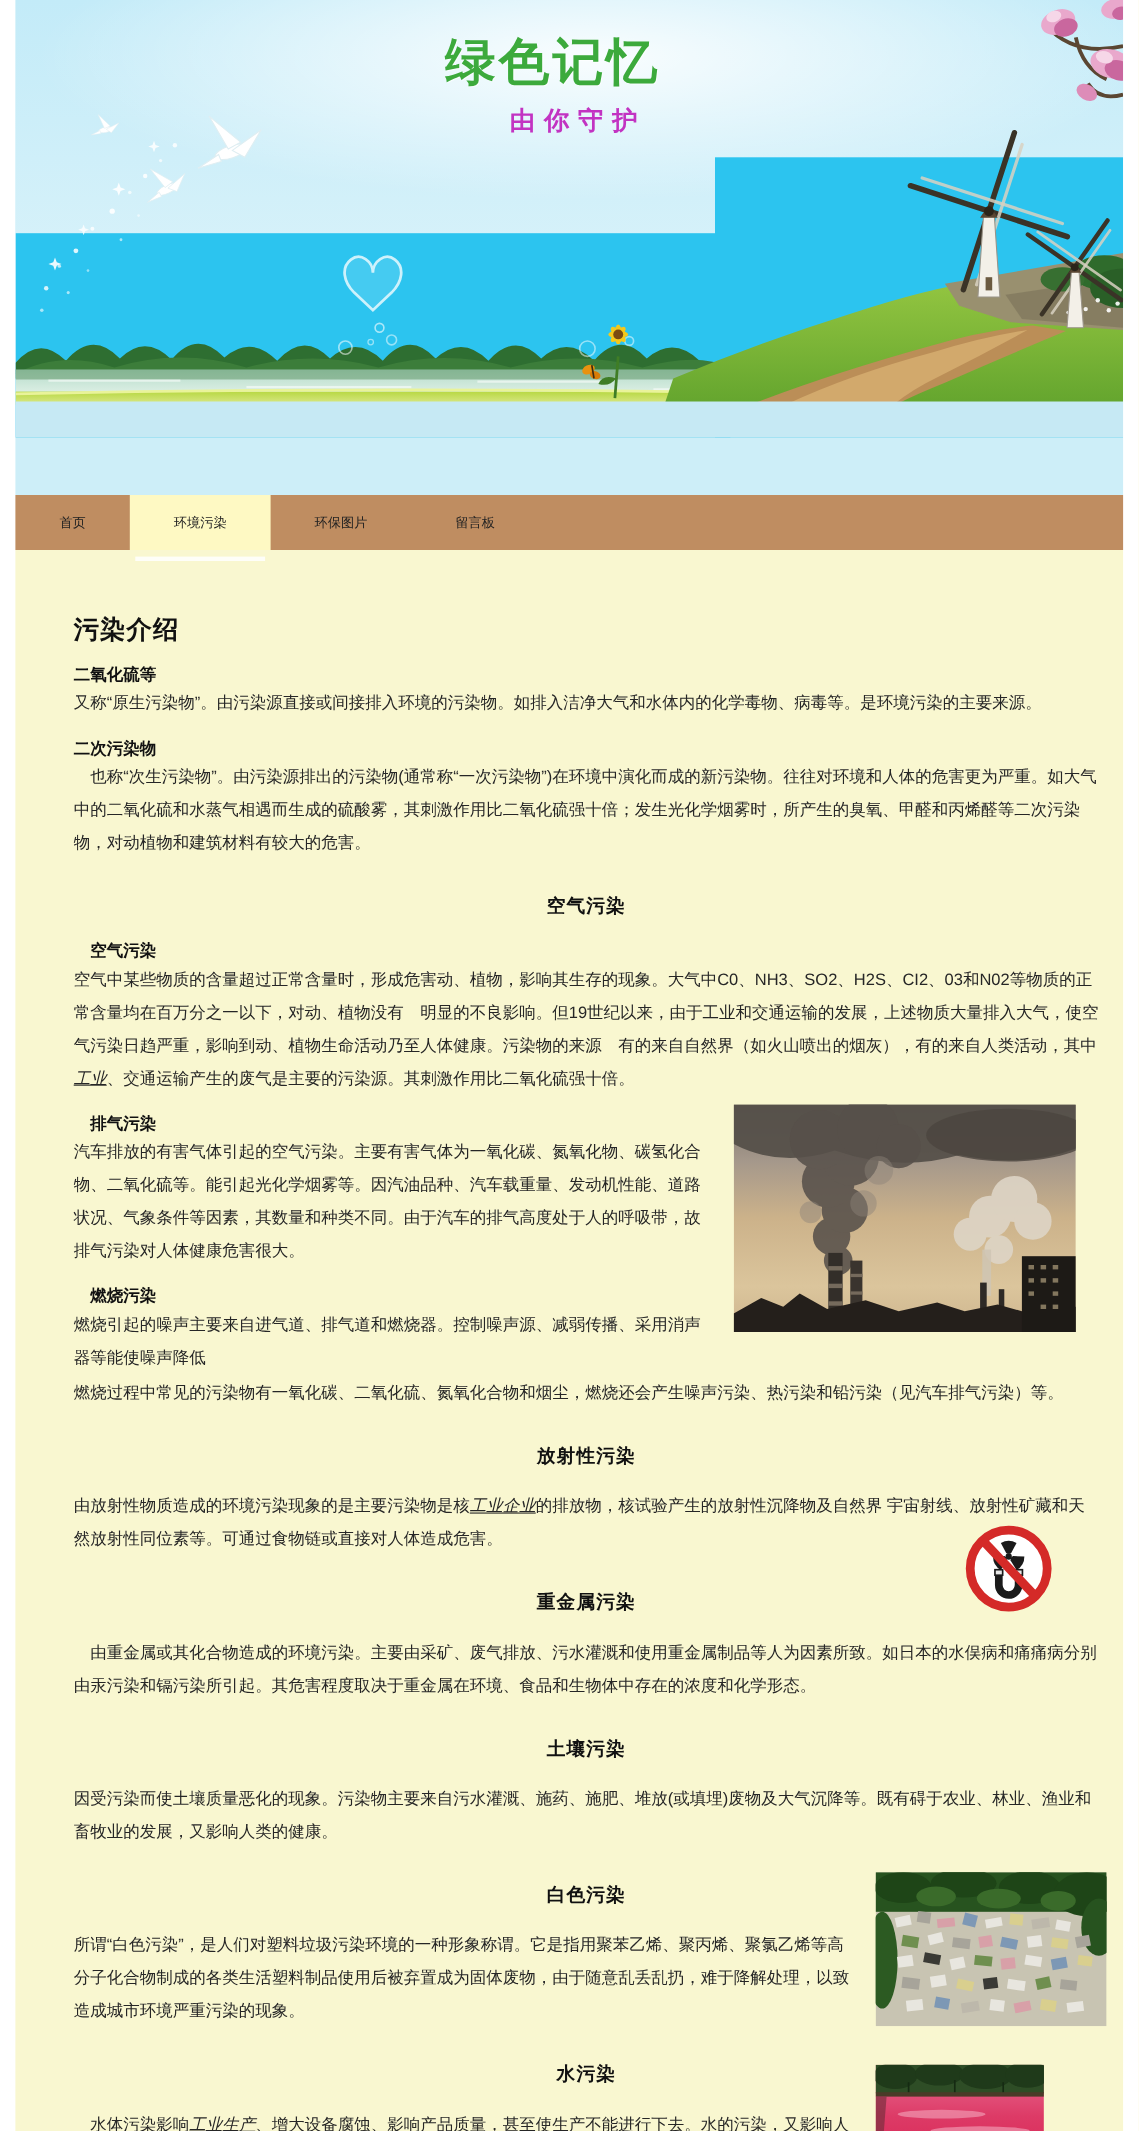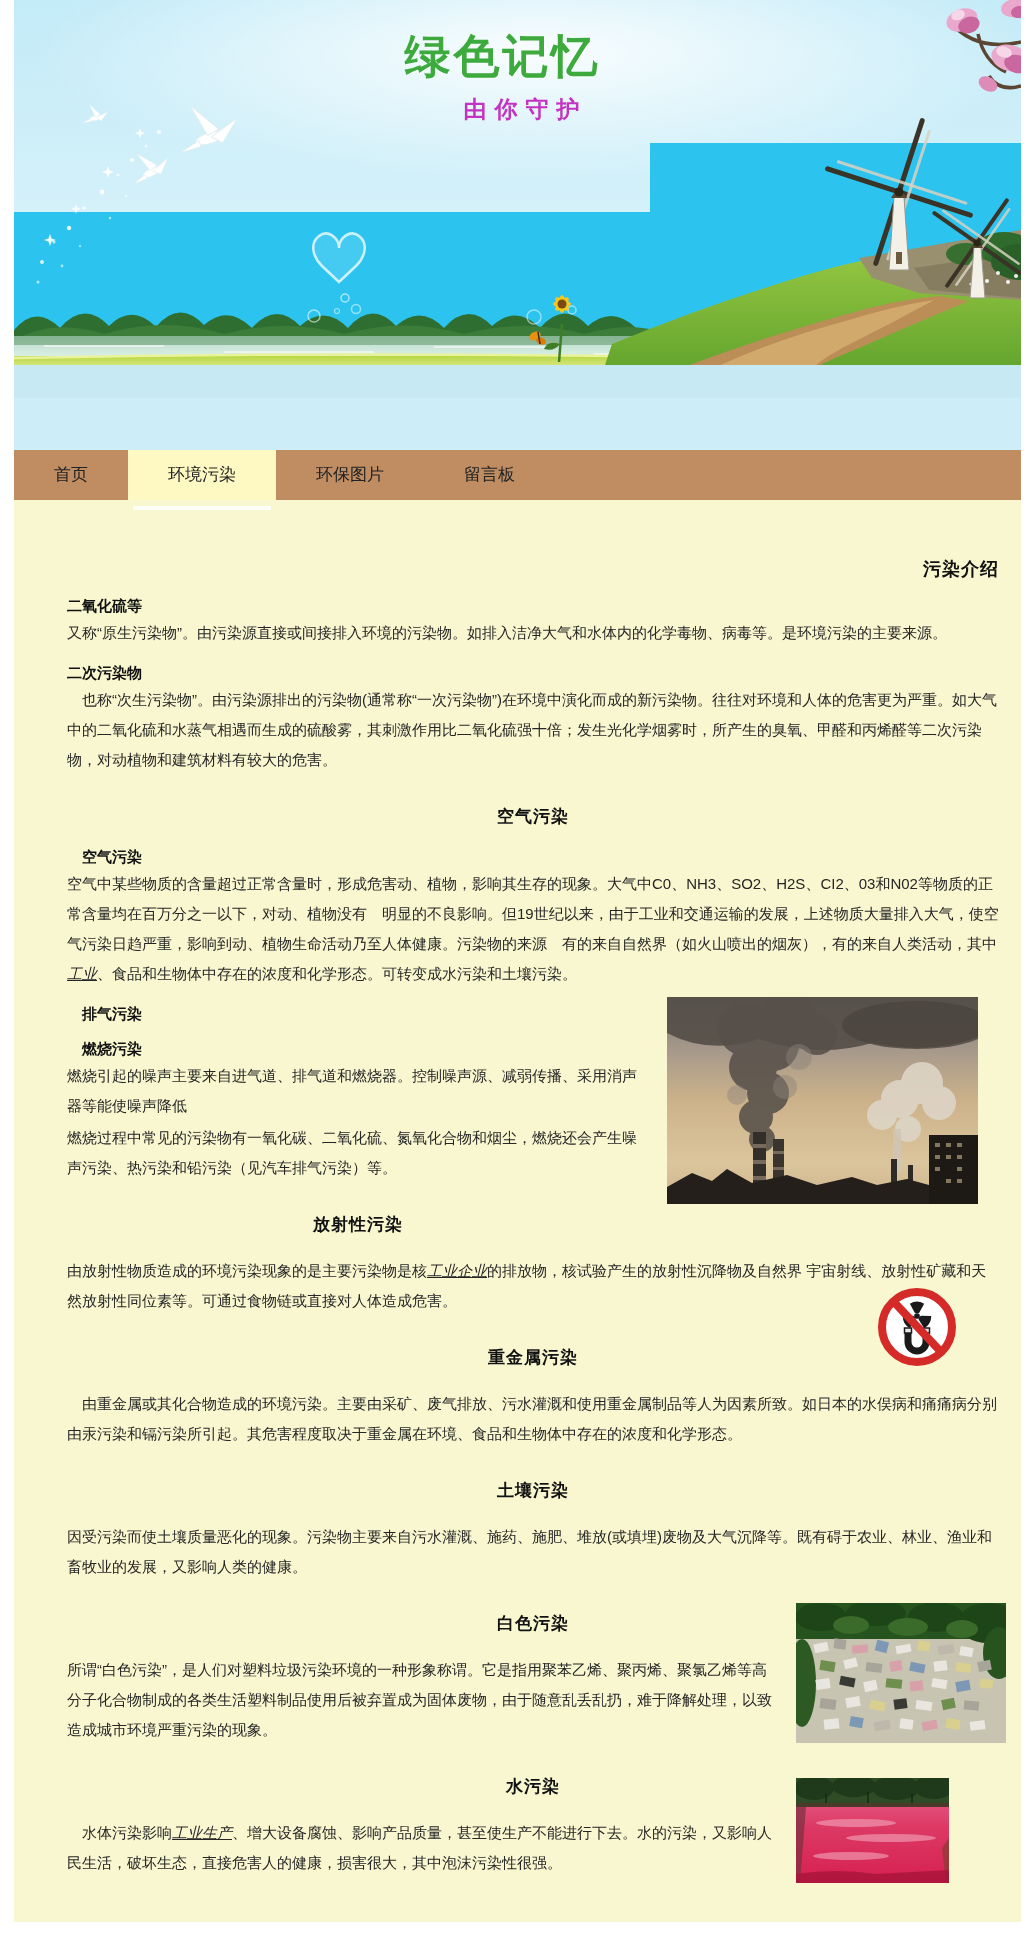--- a/index.html
+++ b/index.html
@@ -10,29 +10,29 @@
   .site-header{position:relative;height:450px;overflow:hidden;background:#cdeef8;}
   .site-header svg{display:block;}
   .site-title{position:absolute;left:0;right:30px;top:26px;text-align:center;
     font-size:46px;font-weight:bold;color:#3caa3c;letter-spacing:3px;
     text-shadow:1px 1px 0 rgba(255,255,255,.6);}
   .site-subtitle{position:absolute;left:0;right:30px;top:94px;text-align:center;
     font-size:23px;font-weight:bold;color:#c233c2;letter-spacing:8px;padding-left:46px;}
 
   
   .navbar{display:flex;height:50px;background:#bf8d61;}
-  .nav-item{padding:0 40px;line-height:50px;font-size:17px;color:#222;
+  .nav-item{padding:0 40px;line-height:50px;font-size:12px;color:#222;
     cursor:pointer;position:relative;white-space:nowrap;}
   .nav-item.active{background:#fef9c3;}
   .nav-item.active::after{content:"";position:absolute;left:5px;right:5px;top:56px;
     height:4px;background:rgba(255,255,255,.85);z-index:3;}
 
   
   .content{background:#f9f7d0;padding:1px 22px 42px 53px;font-size:15px;color:#262626;}
-  .page-heading{text-align:right;font-size:18px;font-weight:bold;margin:56px 0 6px;letter-spacing:1px;color:#111;}
+  .page-heading{text-align:left;font-size:23px;font-weight:bold;margin:56px 0 6px;letter-spacing:1px;color:#111;}
   .sec-heading{text-align:center;font-size:17px;font-weight:bold;margin:30px 0 20px;letter-spacing:1px;color:#111;}
   .para-head{font-size:15px;font-weight:bold;margin:16px 0 2px;color:#111;}
   .para-head.indent{padding-left:15px;}
   .content p{margin:2px 0;line-height:30px;}
   p.indent{text-indent:15px;}
   .u{text-decoration:underline;font-style:italic;}
 
   .img-smoke{float:right;width:311px;height:207px;margin:6px 21px 10px 18px;}
   .img-garbage{float:right;width:210px;height:140px;margin:-52px -7px 6px 16px;}
   .img-water{float:right;width:153px;height:105px;margin:-40px 50px 6px 16px;}
@@ -242,21 +242,21 @@
 
     <h3 class="para-head">二氧化硫等</h3>
     <p>又称“原生污染物”。由污染源直接或间接排入环境的污染物。如排入洁净大气和水体内的化学毒物、病毒等。是环境污染的主要来源。</p>
 
     <h3 class="para-head">二次污染物</h3>
     <p class="indent">也称“次生污染物”。由污染源排出的污染物(通常称“一次污染物”)在环境中演化而成的新污染物。往往对环境和人体的危害更为严重。如大气中的二氧化硫和水蒸气相遇而生成的硫酸雾，其刺激作用比二氧化硫强十倍；发生光化学烟雾时，所产生的臭氧、甲醛和丙烯醛等二次污染物，对动植物和建筑材料有较大的危害。</p>
 
     <h2 class="sec-heading">空气污染</h2>
 
     <h3 class="para-head indent">空气污染</h3>
-    <p><span>空气中某些物质的含量超过正常含量时，形成危害动、植物，影响其生存的现象。大气中C0、NH3、SO2、H2S、CI2、03和N02等物质的正常含量均在百万分之一以下，对动、植物没有　明显的不良影响。但19世纪以来，由于工业和交通运输的发展，上述物质大量排入大气，使空气污染日趋严重，影响到动、植物生命活动乃至人体健康。污染物的来源　有的来自自然界（如火山喷出的烟灰），有的来自人类活动，其中</span><span class="u">工业</span><span>、食品和生物体中存在的浓度和化学形态。可转变成水污染和土壤污染。</span></p>
+    <p><span>空气中某些物质的含量超过正常含量时，形成危害动、植物，影响其生存的现象。大气中C0、NH3、SO2、H2S、CI2、03和N02等物质的正常含量均在百万分之一以下，对动、植物没有　明显的不良影响。但19世纪以来，由于工业和交通运输的发展，上述物质大量排入大气，使空气污染日趋严重，影响到动、植物生命活动乃至人体健康。污染物的来源　有的来自自然界（如火山喷出的烟灰），有的来自人类活动，其中</span><span class="u">工业</span><span>、交通运输产生的废气是主要的污染源。其刺激作用比二氧化硫强十倍。</span></p>
 
     <div class="img-smoke">
       <svg width="311" height="207" viewBox="0 0 311 207">
         <defs>
           <linearGradient id="smokysky" x1="0" y1="0" x2="0" y2="1">
             <stop offset="0" stop-color="#7b746c"></stop>
               <stop offset="0.25" stop-color="#a5988b"></stop>
             <stop offset="0.5" stop-color="#ccb28a"></stop>
               <stop offset="0.8" stop-color="#dbc59c"></stop>
             <stop offset="1" stop-color="#cdb58e"></stop>
@@ -310,20 +310,21 @@
             <rect x="290" y="158" width="5" height="4"></rect>
           <rect x="268" y="170" width="5" height="4"></rect>
             <rect x="290" y="170" width="5" height="4"></rect>
           <rect x="279" y="182" width="5" height="4"></rect>
             <rect x="290" y="182" width="5" height="4"></rect>
         </g>
       </svg>
     </div>
 
     <h3 class="para-head indent">排气污染</h3>
+    <p>汽车排放的有害气体引起的空气污染。主要有害气体为一氧化碳、氮氧化物、碳氢化合物、二氧化硫等。能引起光化学烟雾等。因汽油品种、汽车载重量、发动机性能、道路状况、气象条件等因素，其数量和种类不同。由于汽车的排气高度处于人的呼吸带，故排气污染对人体健康危害很大。</p>
 
     <h3 class="para-head indent">燃烧污染</h3>
     <p>燃烧引起的噪声主要来自进气道、排气道和燃烧器。控制噪声源、减弱传播、采用消声器等能使噪声降低</p>
     <p>燃烧过程中常见的污染物有一氧化碳、二氧化硫、氮氧化合物和烟尘，燃烧还会产生噪声污染、热污染和铅污染（见汽车排气污染）等。</p>
 
     <h2 class="sec-heading">放射性污染</h2>
 
     <div class="radio-metal-wrap">
       <div class="no-radiation">
         <svg width="80" height="82" viewBox="0 0 80 82">

